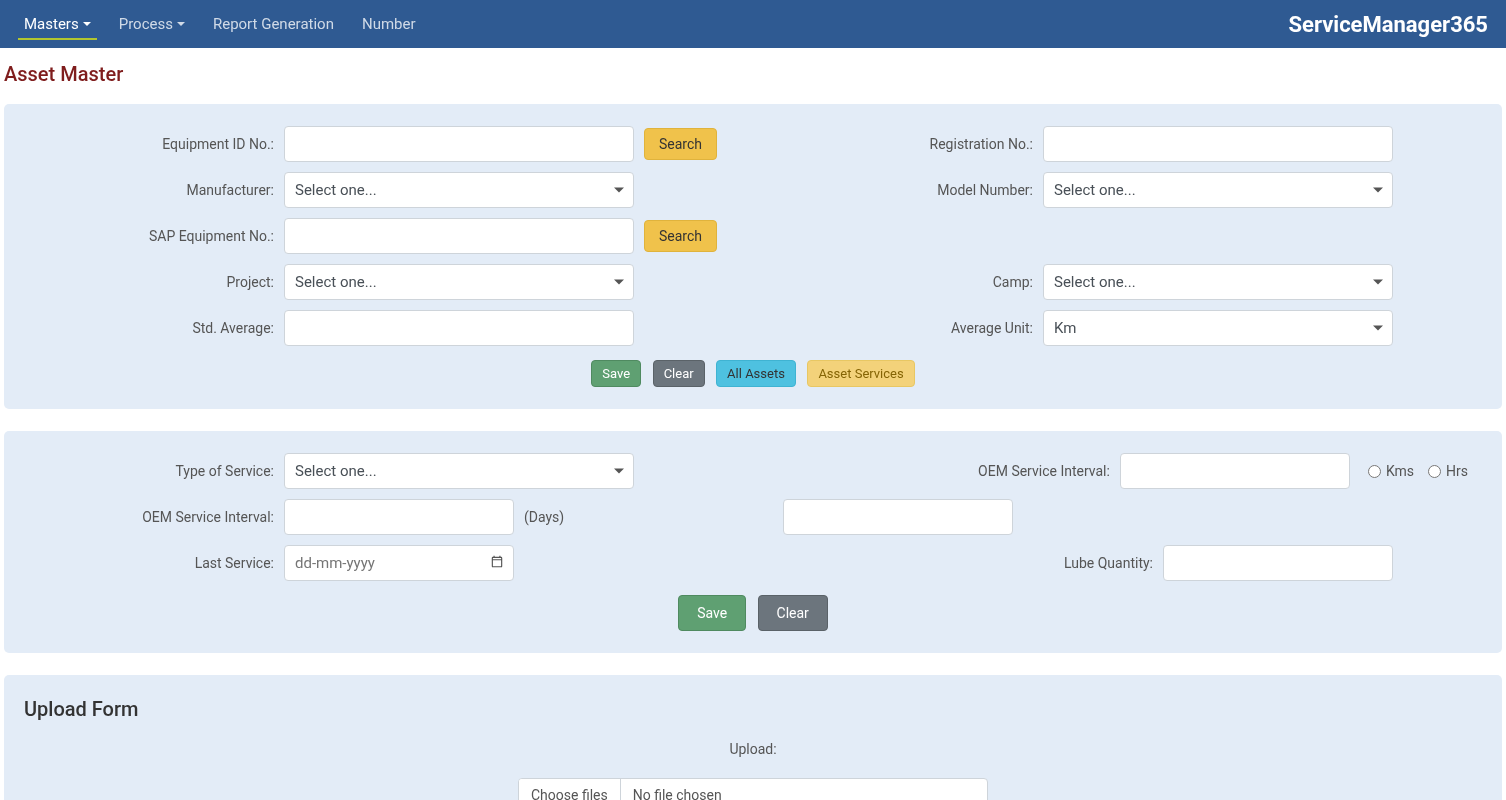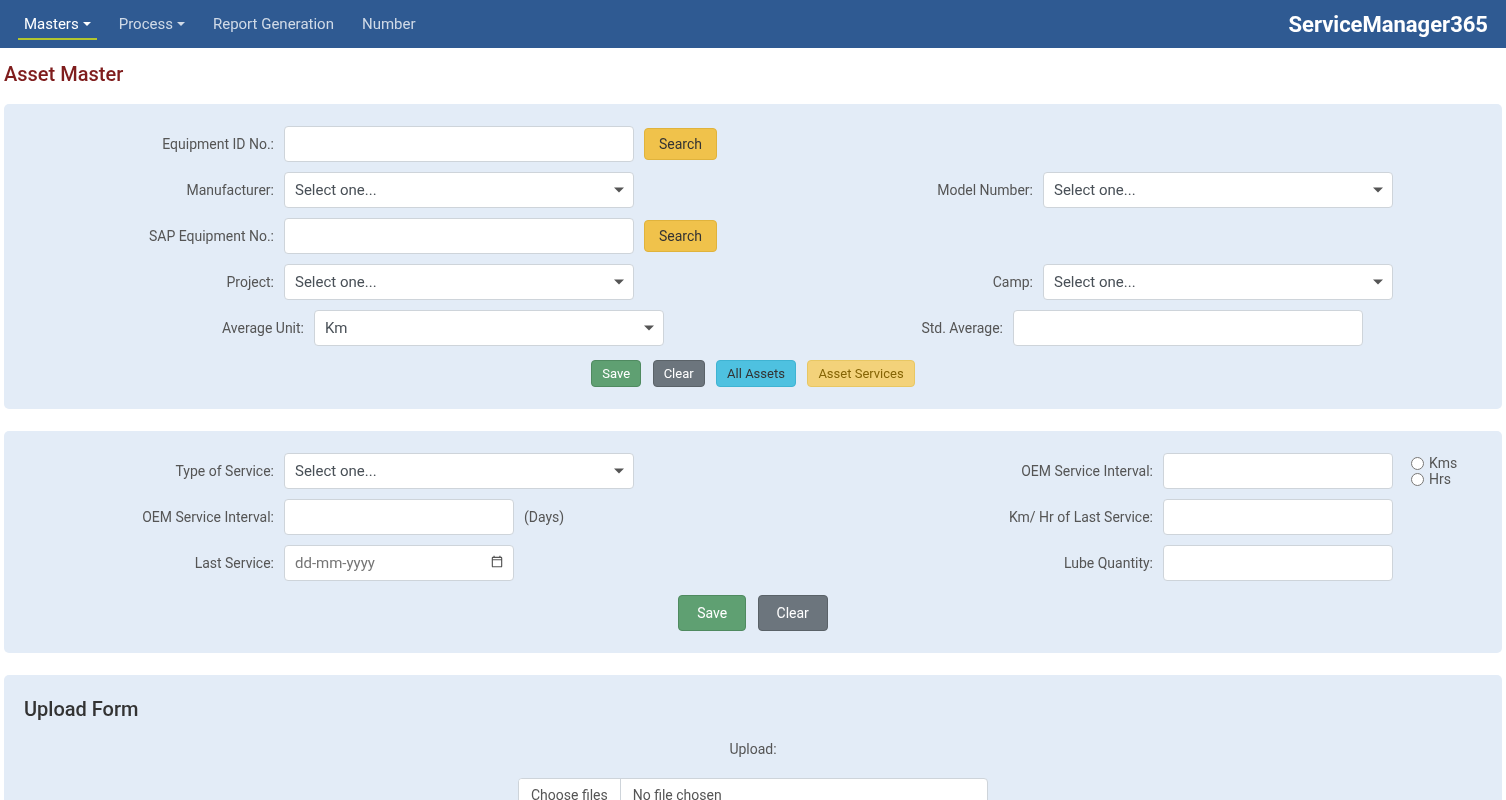--- a/index.html
+++ b/index.html
@@ -109,21 +109,21 @@
 .btn-warning-light { background: #f3d27a; color: #856404; border-color: #e8c763; }
 .btn-success { background: #5fa072; color: #fff; border-color: #4f8a60; }
 .btn-secondary { background: #6c757d; color: #fff; border-color: #5a6268; }
 .btn-info { background: #4ec1e0; color: #333; border-color: #3fb3d2; }
 
 .action-row { text-align: center; margin-top: 14px; }
 .action-row .btn { margin: 0 4px; }
 
 .input-col-sm { flex: 0 0 230px; }
 
-.radio-wrap { display: flex; align-items: flex-start; margin-left: 18px; flex-direction: column; }
+.radio-wrap { display: flex; align-items: center; margin-left: 18px; }
 .radio-wrap label { margin-right: 14px; color: #555; display: flex; align-items: center; }
 .radio-wrap input[type=radio] { margin-right: 5px; }
 
 .section-title { font-size: 20px; font-weight: 500; margin-bottom: 20px; color: #333; }
 
 .upload-row { display: flex; align-items: center; justify-content: center; gap: 21px; flex-direction: column; }
 .file-group { display: flex; border: 1px solid #ced4da; border-radius: 4px; overflow: hidden; background: #fff; height: 50px; width: 470px; }
 .file-btn { padding: 8px 12px; border-right: 1px solid #ced4da; color: #555; background: #fff; }
 .file-text { padding: 8px 12px; color: #555; flex: 1; }
 
@@ -164,20 +164,24 @@
 <div class="page-title">Asset Master</div>
 
 <div class="panel">
 
   <div class="row">
     <div class="col col-left">
       <div class="label-col">Equipment ID No.:</div>
       <div class="input-col"><input class="form-control" type="text" value="" style=""></div>
       <div class="extra-col"><button class="btn btn-warning">Search</button></div>
     </div>
+    <div class="col col-right">
+      <div class="label-col">Registration No.:</div>
+      <div class="input-col"><input class="form-control" type="text" value="" style=""></div>
+    </div>
   </div>
 
   <div class="row">
     <div class="col col-left">
       <div class="label-col">Manufacturer:</div>
       <div class="input-col">
         <div class="select-wrap">
           <input class="form-control" readonly="" value="Select one..." style="">
           <span class="select-caret"></span>
         </div>
@@ -219,33 +223,33 @@
       <div class="input-col">
         <div class="select-wrap">
           <input class="form-control" readonly="" value="Select one..." style="">
           <span class="select-caret"></span>
         </div>
       </div>
     </div>
   </div>
 
   <div class="row">
-    <div class="col col-right">
-      <div class="label-col">Average Unit:</div>
-      <div class="input-col">
-        <div class="select-wrap">
-          <input class="form-control" readonly="" value="Km" style="">
-          <span class="select-caret"></span>
-        </div>
-      </div>
-    </div>
     <div class="col col-left">
       <div class="label-col">Std. Average:</div>
       <div class="input-col"><input class="form-control" type="text" value="" style=""></div>
       <div class="extra-col" style="width:76px"></div>
+    </div>
+    <div class="col col-right">
+      <div class="label-col">Average Unit:</div>
+      <div class="input-col">
+        <div class="select-wrap">
+          <input class="form-control" readonly="" value="Km" style="">
+          <span class="select-caret"></span>
+        </div>
+      </div>
     </div>
   </div>
 
   <div class="action-row">
     <button class="btn btn-sm btn-success">Save</button>
     <button class="btn btn-sm btn-secondary">Clear</button>
     <button class="btn btn-sm btn-info">All Assets</button>
     <button class="btn btn-sm btn-warning-light">Asset Services</button>
   </div>
 </div>
@@ -278,21 +282,20 @@
     </div>
   </div>
 
   <div class="row">
     <div class="col col-left">
       <div class="label-col">OEM Service Interval:</div>
       <div class="input-col-sm"><input class="form-control" type="text" value="" style=""></div>
       <div class="extra-col">(Days)</div>
     </div>
     <div class="col col-right">
-      <div class="label-col" style="width:380px">Km/ Hr of Last Service:</div>
       <div class="input-col-sm"><input class="form-control" type="text" value="" style=""></div>
     </div>
   </div>
 
   <div class="row">
     <div class="col col-left">
       <div class="label-col">Last Service:</div>
       <div class="input-col-sm date-input">
         <input class="form-control" type="text" placeholder="dd-mm-yyyy" style="">
         <span class="date-icon">

